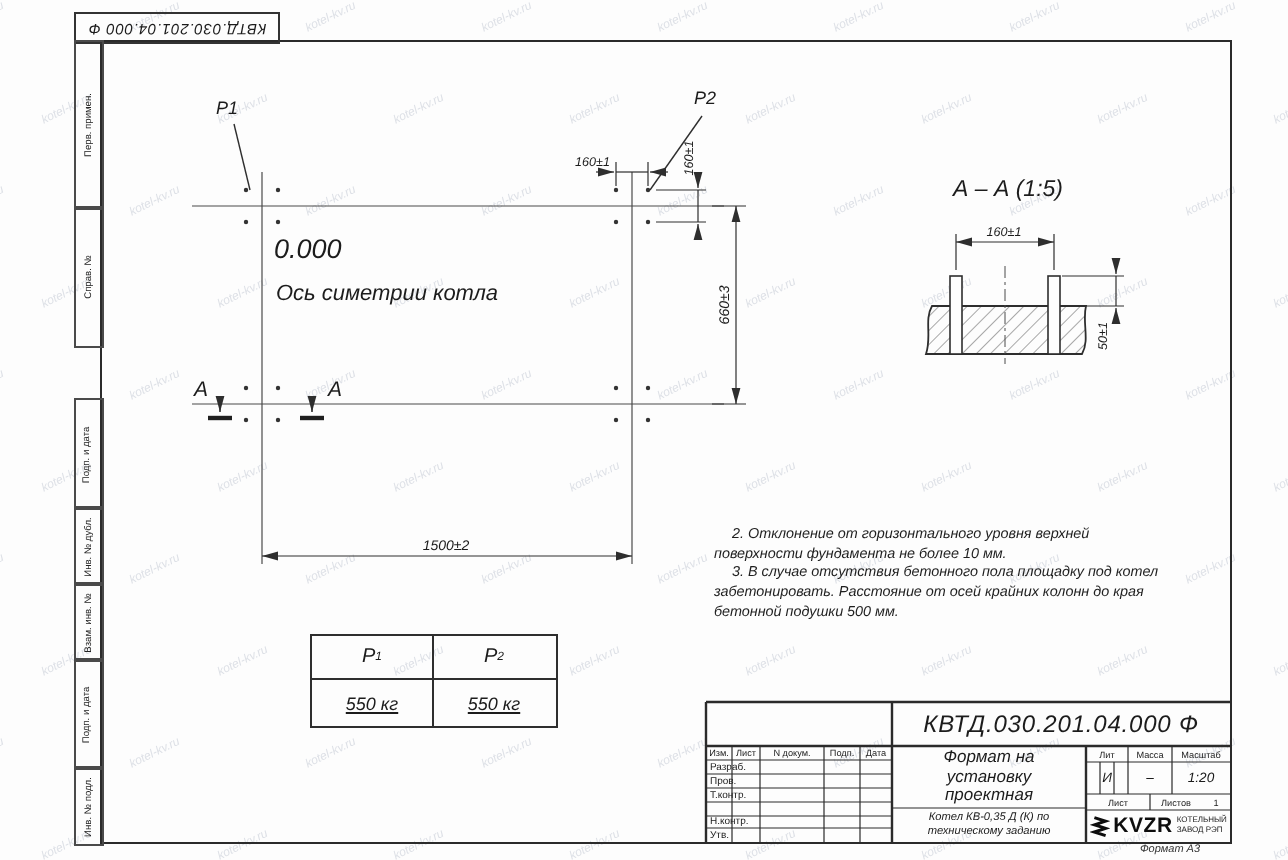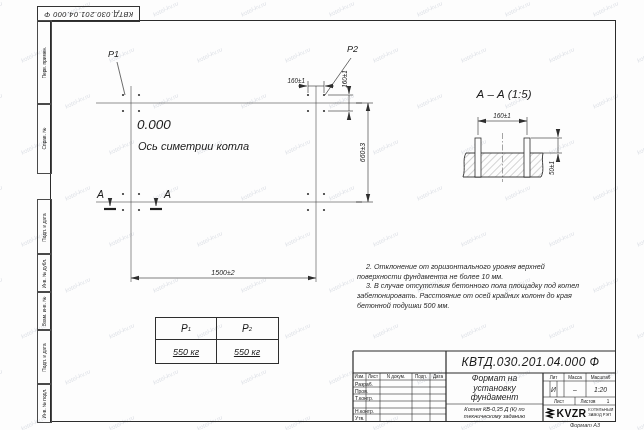--- a/index.html
+++ b/index.html
@@ -329,21 +329,21 @@
   <div class="tb left rowlbl" style="left:353px;top:380px;width:27px;height:7px;">Разраб.</div>
   <div class="tb left rowlbl" style="left:353px;top:387px;width:27px;height:7px;">Пров.</div>
   <div class="tb left rowlbl" style="left:353px;top:394px;width:27px;height:7px;">Т.контр.</div>
   <div class="tb left rowlbl" style="left:353px;top:401px;width:27px;height:7px;"></div>
   <div class="tb left rowlbl" style="left:353px;top:408px;width:27px;height:6px;">Н.контр.</div>
   <div class="tb left rowlbl" style="left:353px;top:414px;width:27px;height:7px;">Утв.</div>
 
   <div class="tb ttl" style="left:446px;top:373px;width:97px;height:31px;">
     <span>Формат на</span>
     <span>установку</span>
-    <span>фундамент</span>
+    <span>проектная</span>
   </div>
   <div class="tb sub" style="left:446px;top:404px;width:97px;height:17px;">
     <span>Котел КВ-0,35 Д (К) по</span>
     <span>техническому заданию</span>
   </div>
 
   <div class="tb tiny" style="left:543px;top:373px;width:21px;height:8px;">Лит</div>
   <div class="tb tiny" style="left:564px;top:373px;width:22px;height:8px;">Масса</div>
   <div class="tb tiny" style="left:586px;top:373px;width:29px;height:8px;">Масштаб</div>
   <div class="tb mid" style="left:543px;top:381px;width:21px;height:16px;">И</div>

